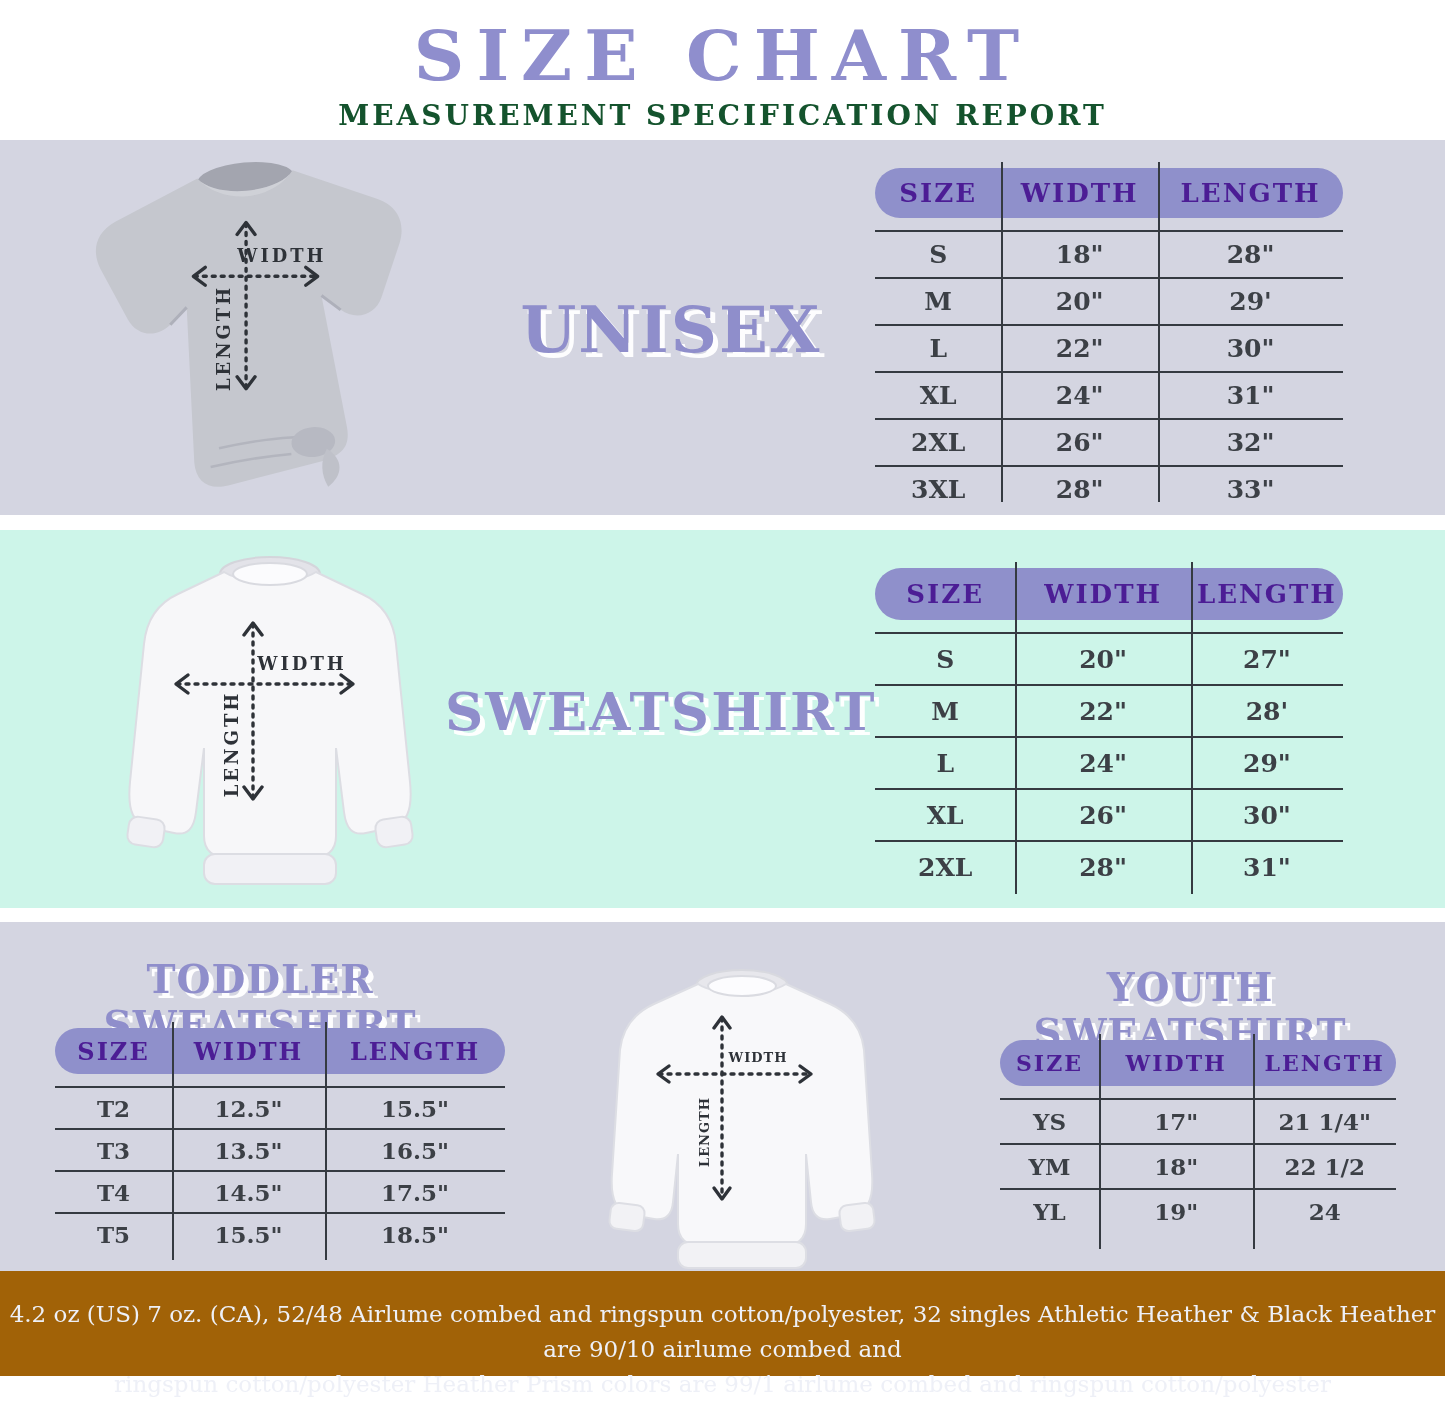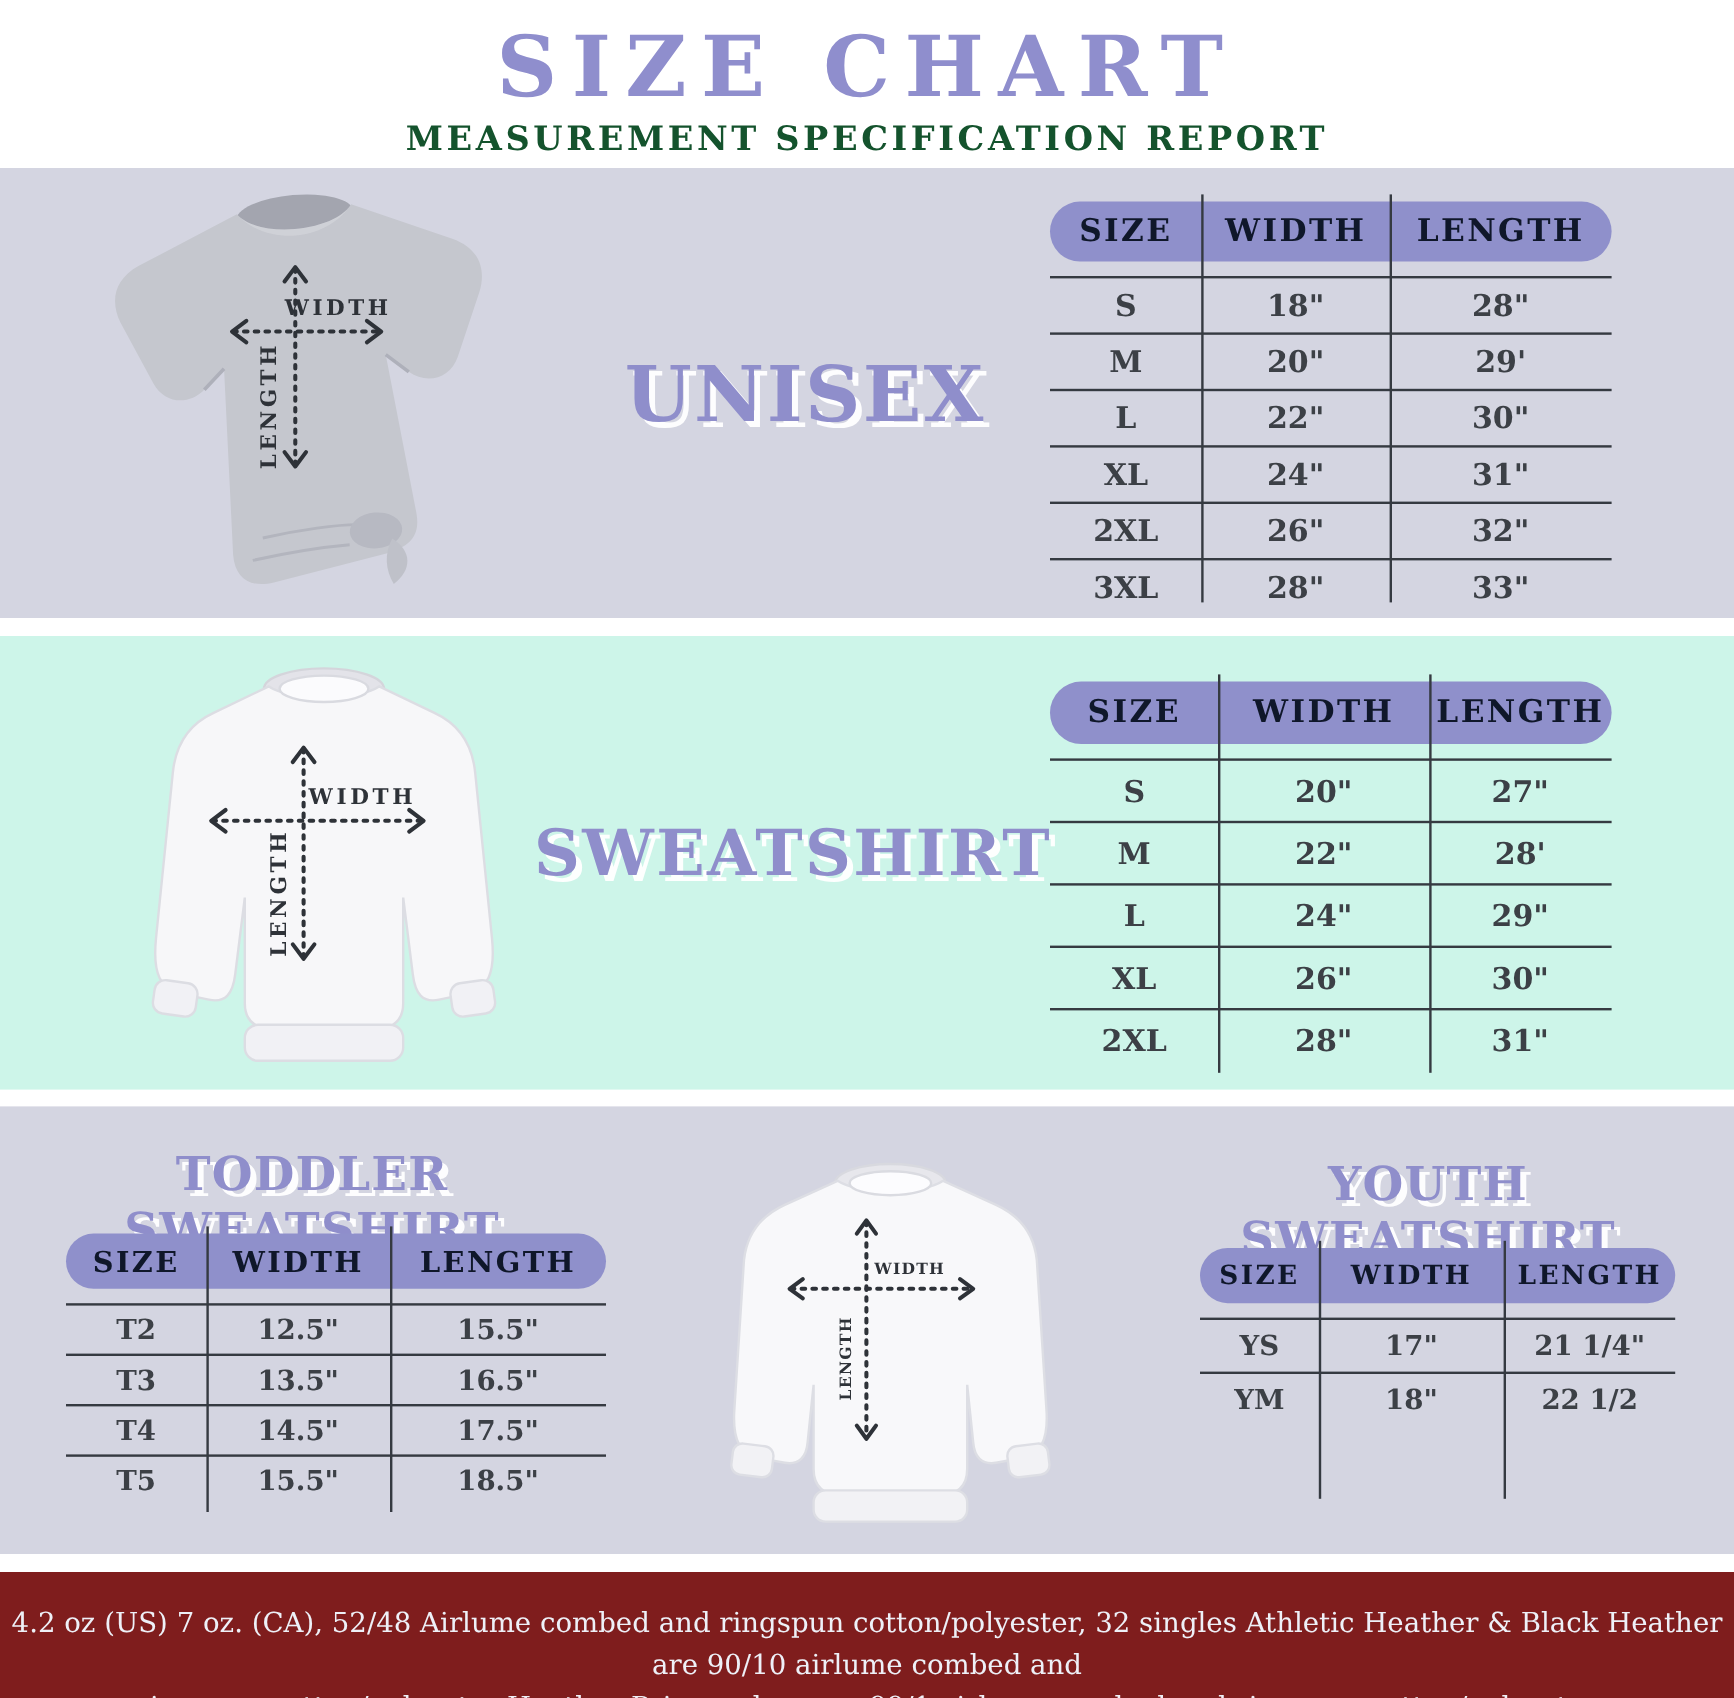--- a/index.html
+++ b/index.html
@@ -10,21 +10,21 @@
   
   .hdr{position:absolute;left:0;top:0;width:1445px;height:140px;background:#ffffff;text-align:center;}
   .title{margin-top:14px;font-size:70px;font-weight:800;letter-spacing:12px;color:#8f8ecd;}
   .subtitle{margin-top:2px;font-size:28px;font-weight:700;letter-spacing:3px;color:#14532d;}
 
   
   .sec{position:absolute;left:0;width:1445px;}
   .sec-unisex{top:140px;height:375px;background:#d4d5e1;}
   .sec-sweat {top:530px;height:378px;background:#cdf5e9;}
   .sec-kids  {top:922px;height:373px;background:#d4d5e1;padding-left:15px;}
-  .footer    {position:absolute;left:0;top:1310px;width:1445px;height:105px;background:#7f1d1d;
+  .footer    {position:absolute;left:0;top:1271px;width:1445px;height:105px;background:#a16207;
               text-align:center;color:#eef0f7;font-size:23px;line-height:35px;}
   .footer .ftxt{padding-top:26px;}
 
   
   .display-label{position:absolute;color:#8f8ecb;font-weight:800;text-align:center;
                  text-shadow:5px 5px 0 rgba(255,255,255,.95);letter-spacing:2px;}
   .lbl-unisex{left:496px;top:152px;width:350px;font-size:64px;}
   .lbl-sweat {left:445px;top:150px;width:410px;font-size:53px;}
   .lbl-toddler{left:40px;top:34px;width:440px;font-size:39px;letter-spacing:1px;}
   .lbl-youth {left:980px;top:42px;width:420px;font-size:39px;letter-spacing:1px;}
@@ -36,21 +36,21 @@
   .fig-kid {left:562px;top:20px;width:360px;height:348px;}
   .arrow{stroke:#2e3238;stroke-width:3.4;fill:none;stroke-dasharray:3 6;stroke-linecap:round;}
   .ah{stroke:#2e3238;stroke-width:3.4;fill:none;stroke-dasharray:none;stroke-linecap:round;stroke-linejoin:round;}
   .arrlbl{font-family:"DejaVu Serif","Liberation Serif",serif;font-weight:700;fill:#2e3238;
           font-size:18px;letter-spacing:3px;}
   .arrlbl-sm{font-size:13px;letter-spacing:1px;}
 
   
   .size-table{position:absolute;color:#3c4046;}
   .thead{display:grid;grid-template-columns:var(--c);background:#8f90cb;border-radius:26px;
-         height:var(--hh);align-items:center;text-align:center;color:#0f172a;
+         height:var(--hh);align-items:center;text-align:center;color:#4c1d95;
          font-weight:700;font-size:var(--hf);letter-spacing:2px;position:relative;z-index:0;}
   .tbody{margin-top:12px;}
   .trow{display:grid;grid-template-columns:var(--c);height:var(--rh);align-items:center;
         text-align:center;border-top:2px solid #353a41;font-weight:700;font-size:var(--rf);}
   .vline{position:absolute;top:-6px;width:2px;background:#353a41;z-index:1;}
   .v1{left:var(--v1);} .v2{left:var(--v2);}
 
   .t-unisex{left:875px;top:28px;width:468px;--c:27% 33.5% 39.5%;--v1:27%;--v2:60.5%;
             --hh:50px;--rh:45px;--hf:26px;--rf:25px;}
   .t-unisex .vline{height:340px;}
@@ -292,20 +292,25 @@
           <div class="trow">
             <div>YS</div>
             <div>17"</div>
             <div>21 1/4"</div>
           </div>
           <div class="trow">
             <div>YM</div>
             <div>18"</div>
             <div>22 1/2</div>
           </div>
+          <div class="trow">
+            <div>YL</div>
+            <div>19"</div>
+            <div>24</div>
+          </div>
         </div>
       <span class="vline v1"></span>
       <span class="vline v2"></span>
     </div>
   </div>
 
   <div class="footer">
     <div class="ftxt">
       <div>4.2 oz (US) 7 oz. (CA), 52/48 Airlume combed and ringspun cotton/polyester, 32 singles Athletic Heather &amp; Black Heather are 90/10 airlume combed and</div>
       <div>ringspun cotton/polyester Heather Prism colors are 99/1 airlume combed and ringspun cotton/polyester</div>

